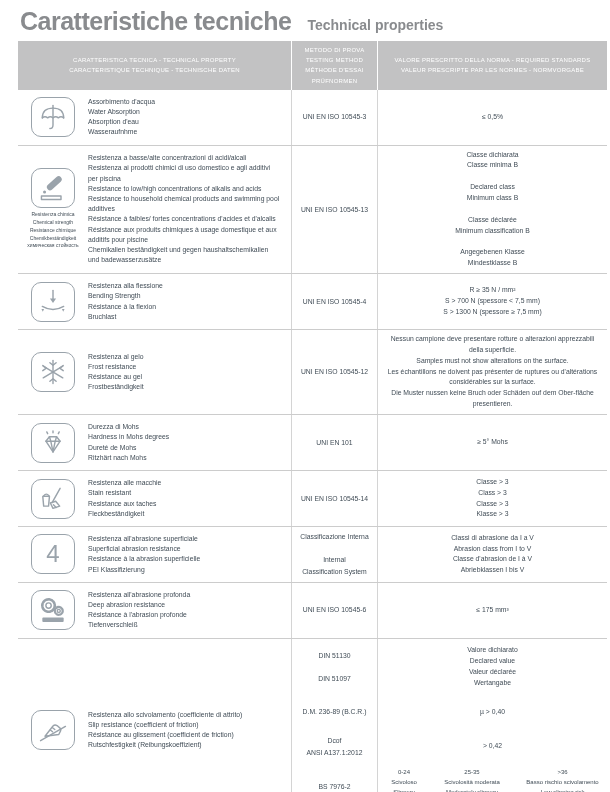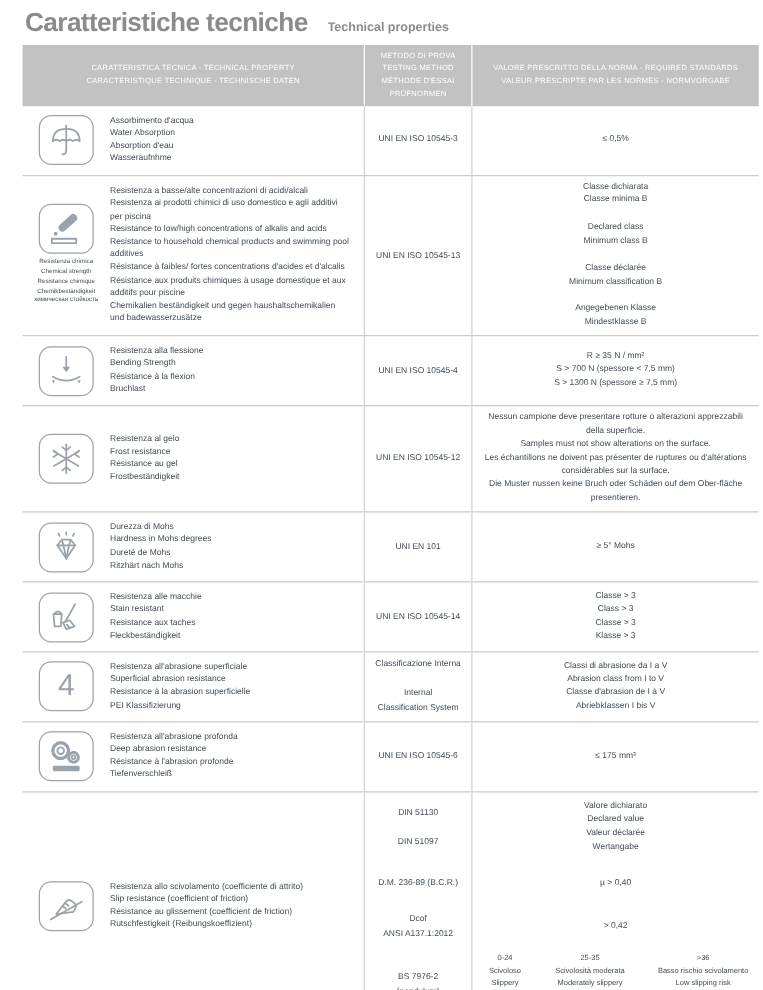--- a/index.html
+++ b/index.html
@@ -4,22 +4,22 @@
 <style>
   * { box-sizing: border-box; margin: 0; padding: 0; }
   html, body { background: #ffffff; }
   body {
     width: 610px; height: 792px;
     font-family: "Liberation Sans", sans-serif;
     color: #404c56;
     overflow: hidden;
   }
   .title-row { display: flex; align-items: baseline; gap: 16px; padding: 7px 0 5px 20px; }
-  .page-title { font-size: 21px; font-weight: bold; color: #898b8e; letter-spacing: -0.5px; }
-  .page-subtitle { font-size: 10px; font-weight: bold; color: #898b8e; }
+  .page-title { font-size: 25px; font-weight: bold; color: #898b8e; letter-spacing: -0.5px; }
+  .page-subtitle { font-size: 14px; font-weight: bold; color: #898b8e; }
 
   .tech-table { margin-left: 18px; width: 589px; }
 
   .thead {
     display: grid; grid-template-columns: 273px 87px 229px;
     background: #c2c2c3; color: #ffffff; min-height: 45px;
   }
   .thead .hcell {
     display: flex; align-items: center; justify-content: center; text-align: center;
     font-size: 6px; letter-spacing: 0.25px; line-height: 1.7;

